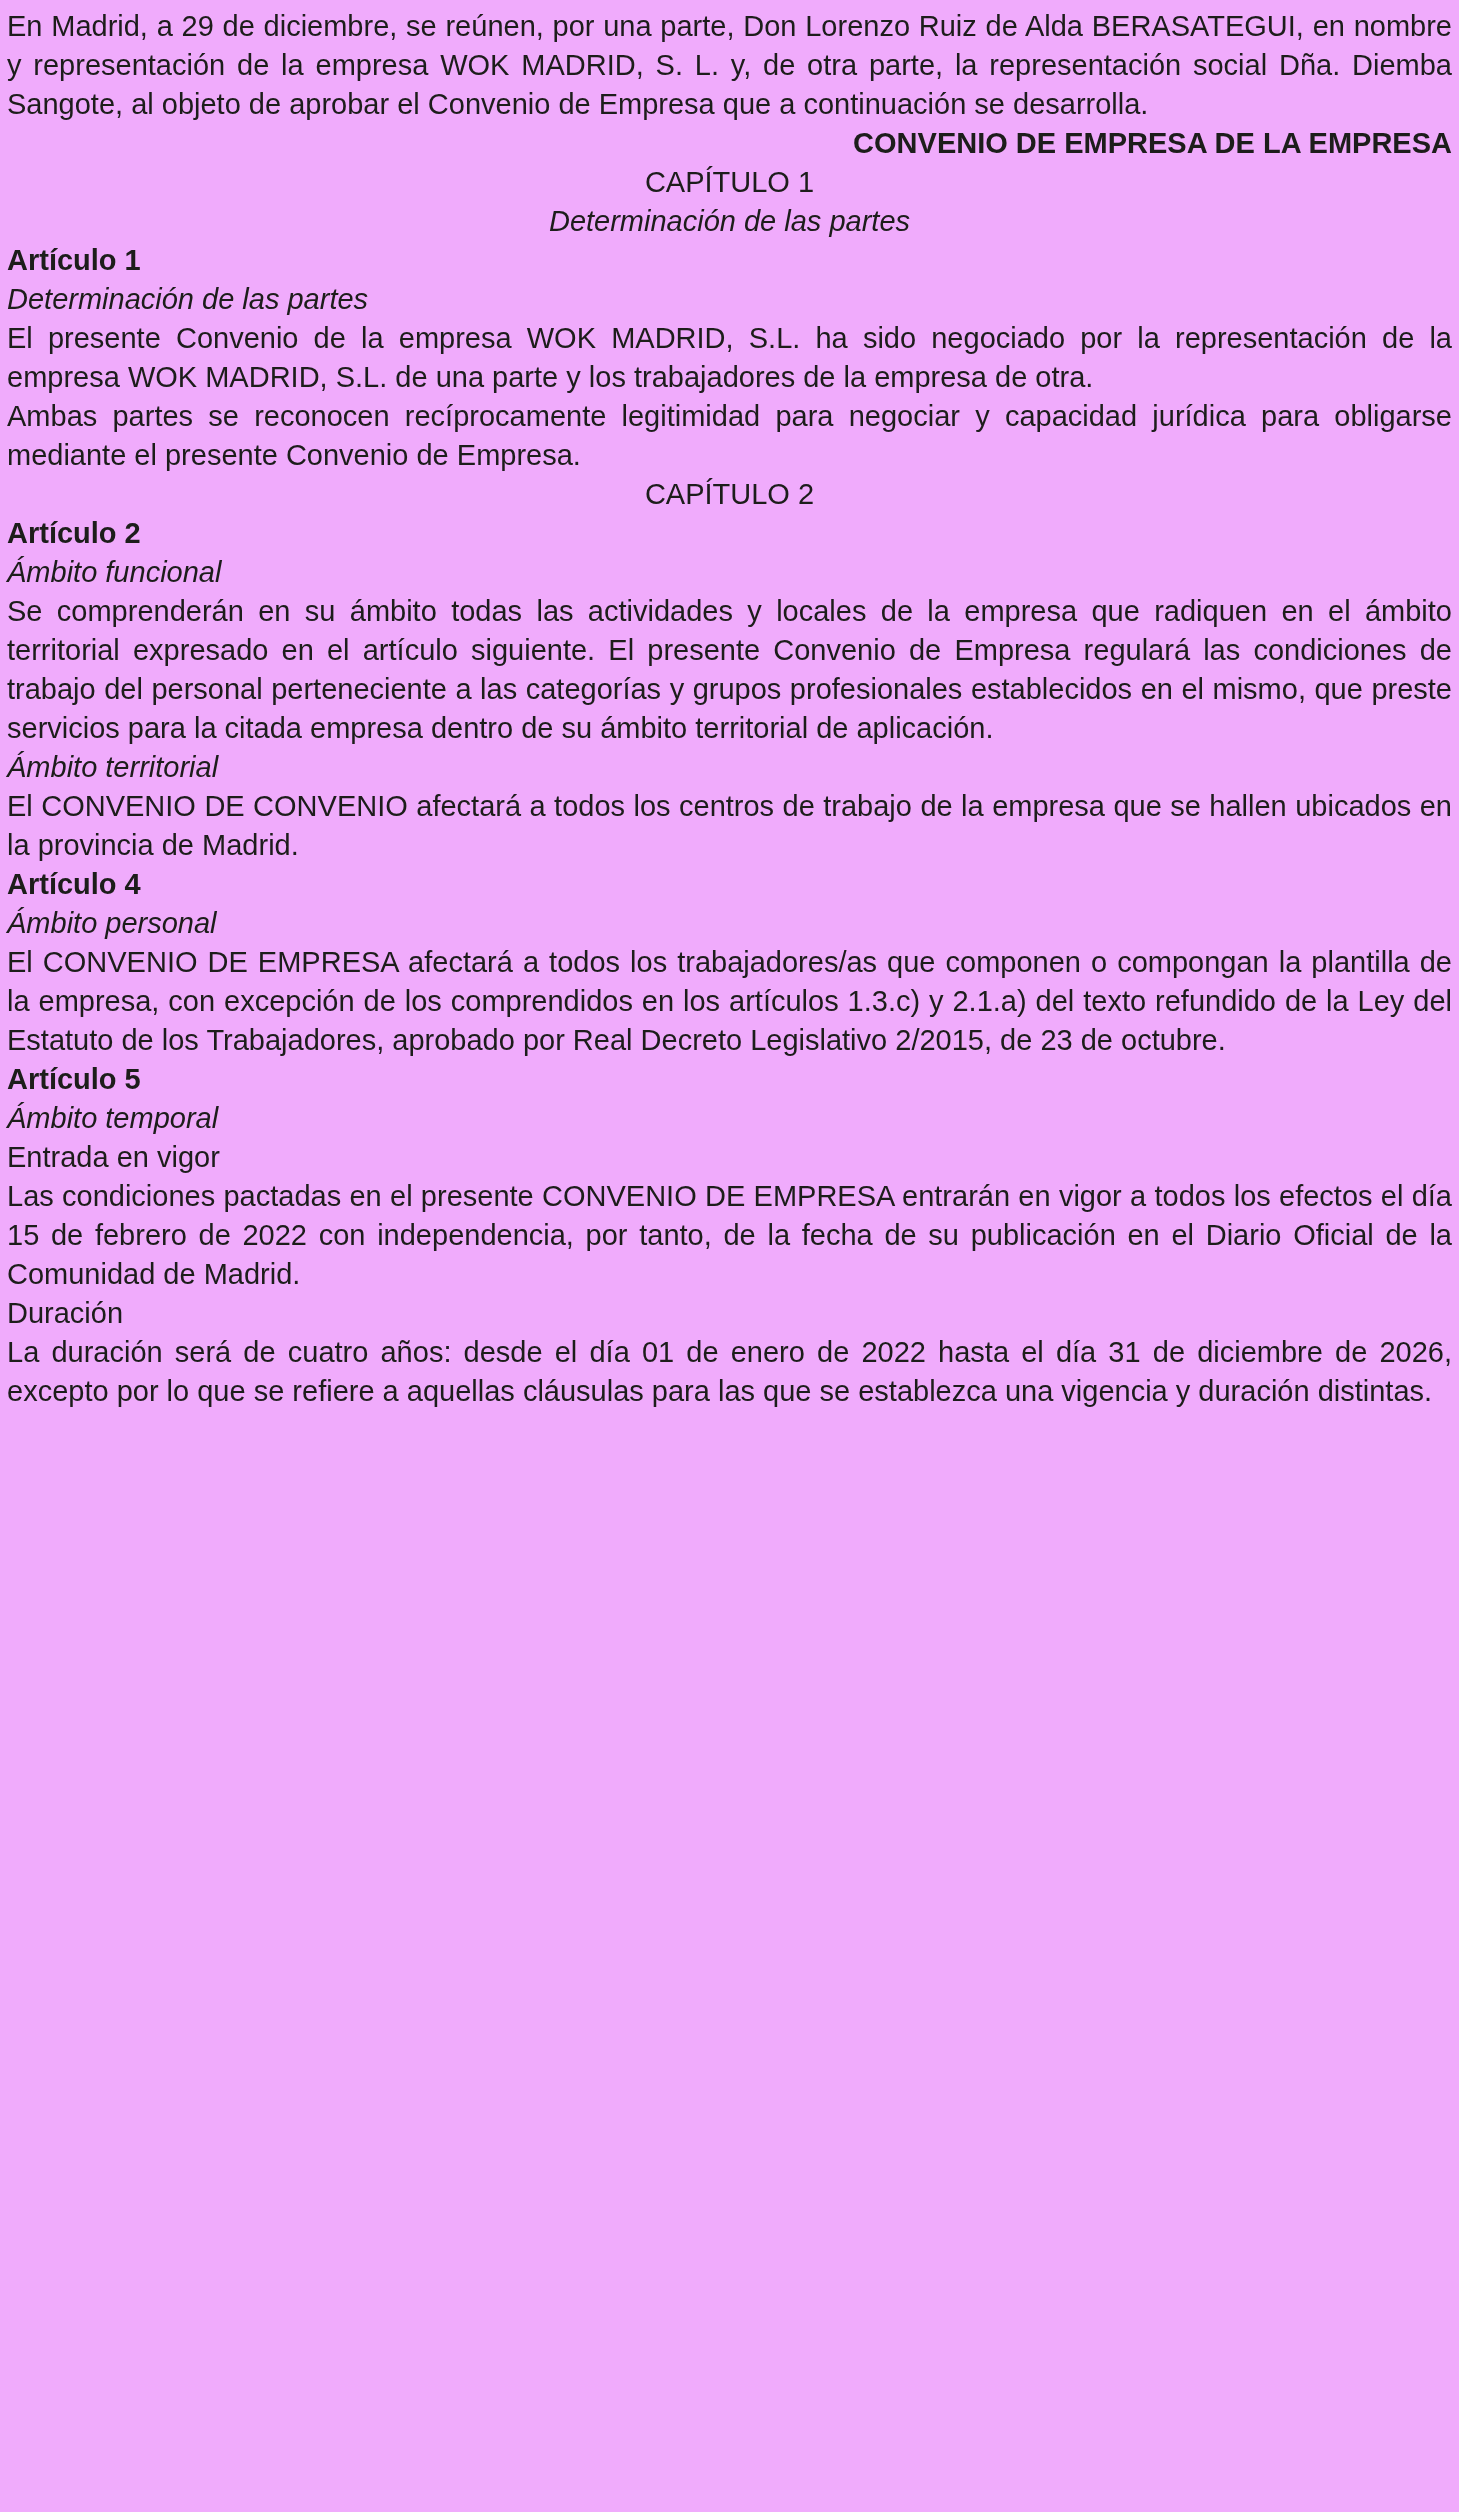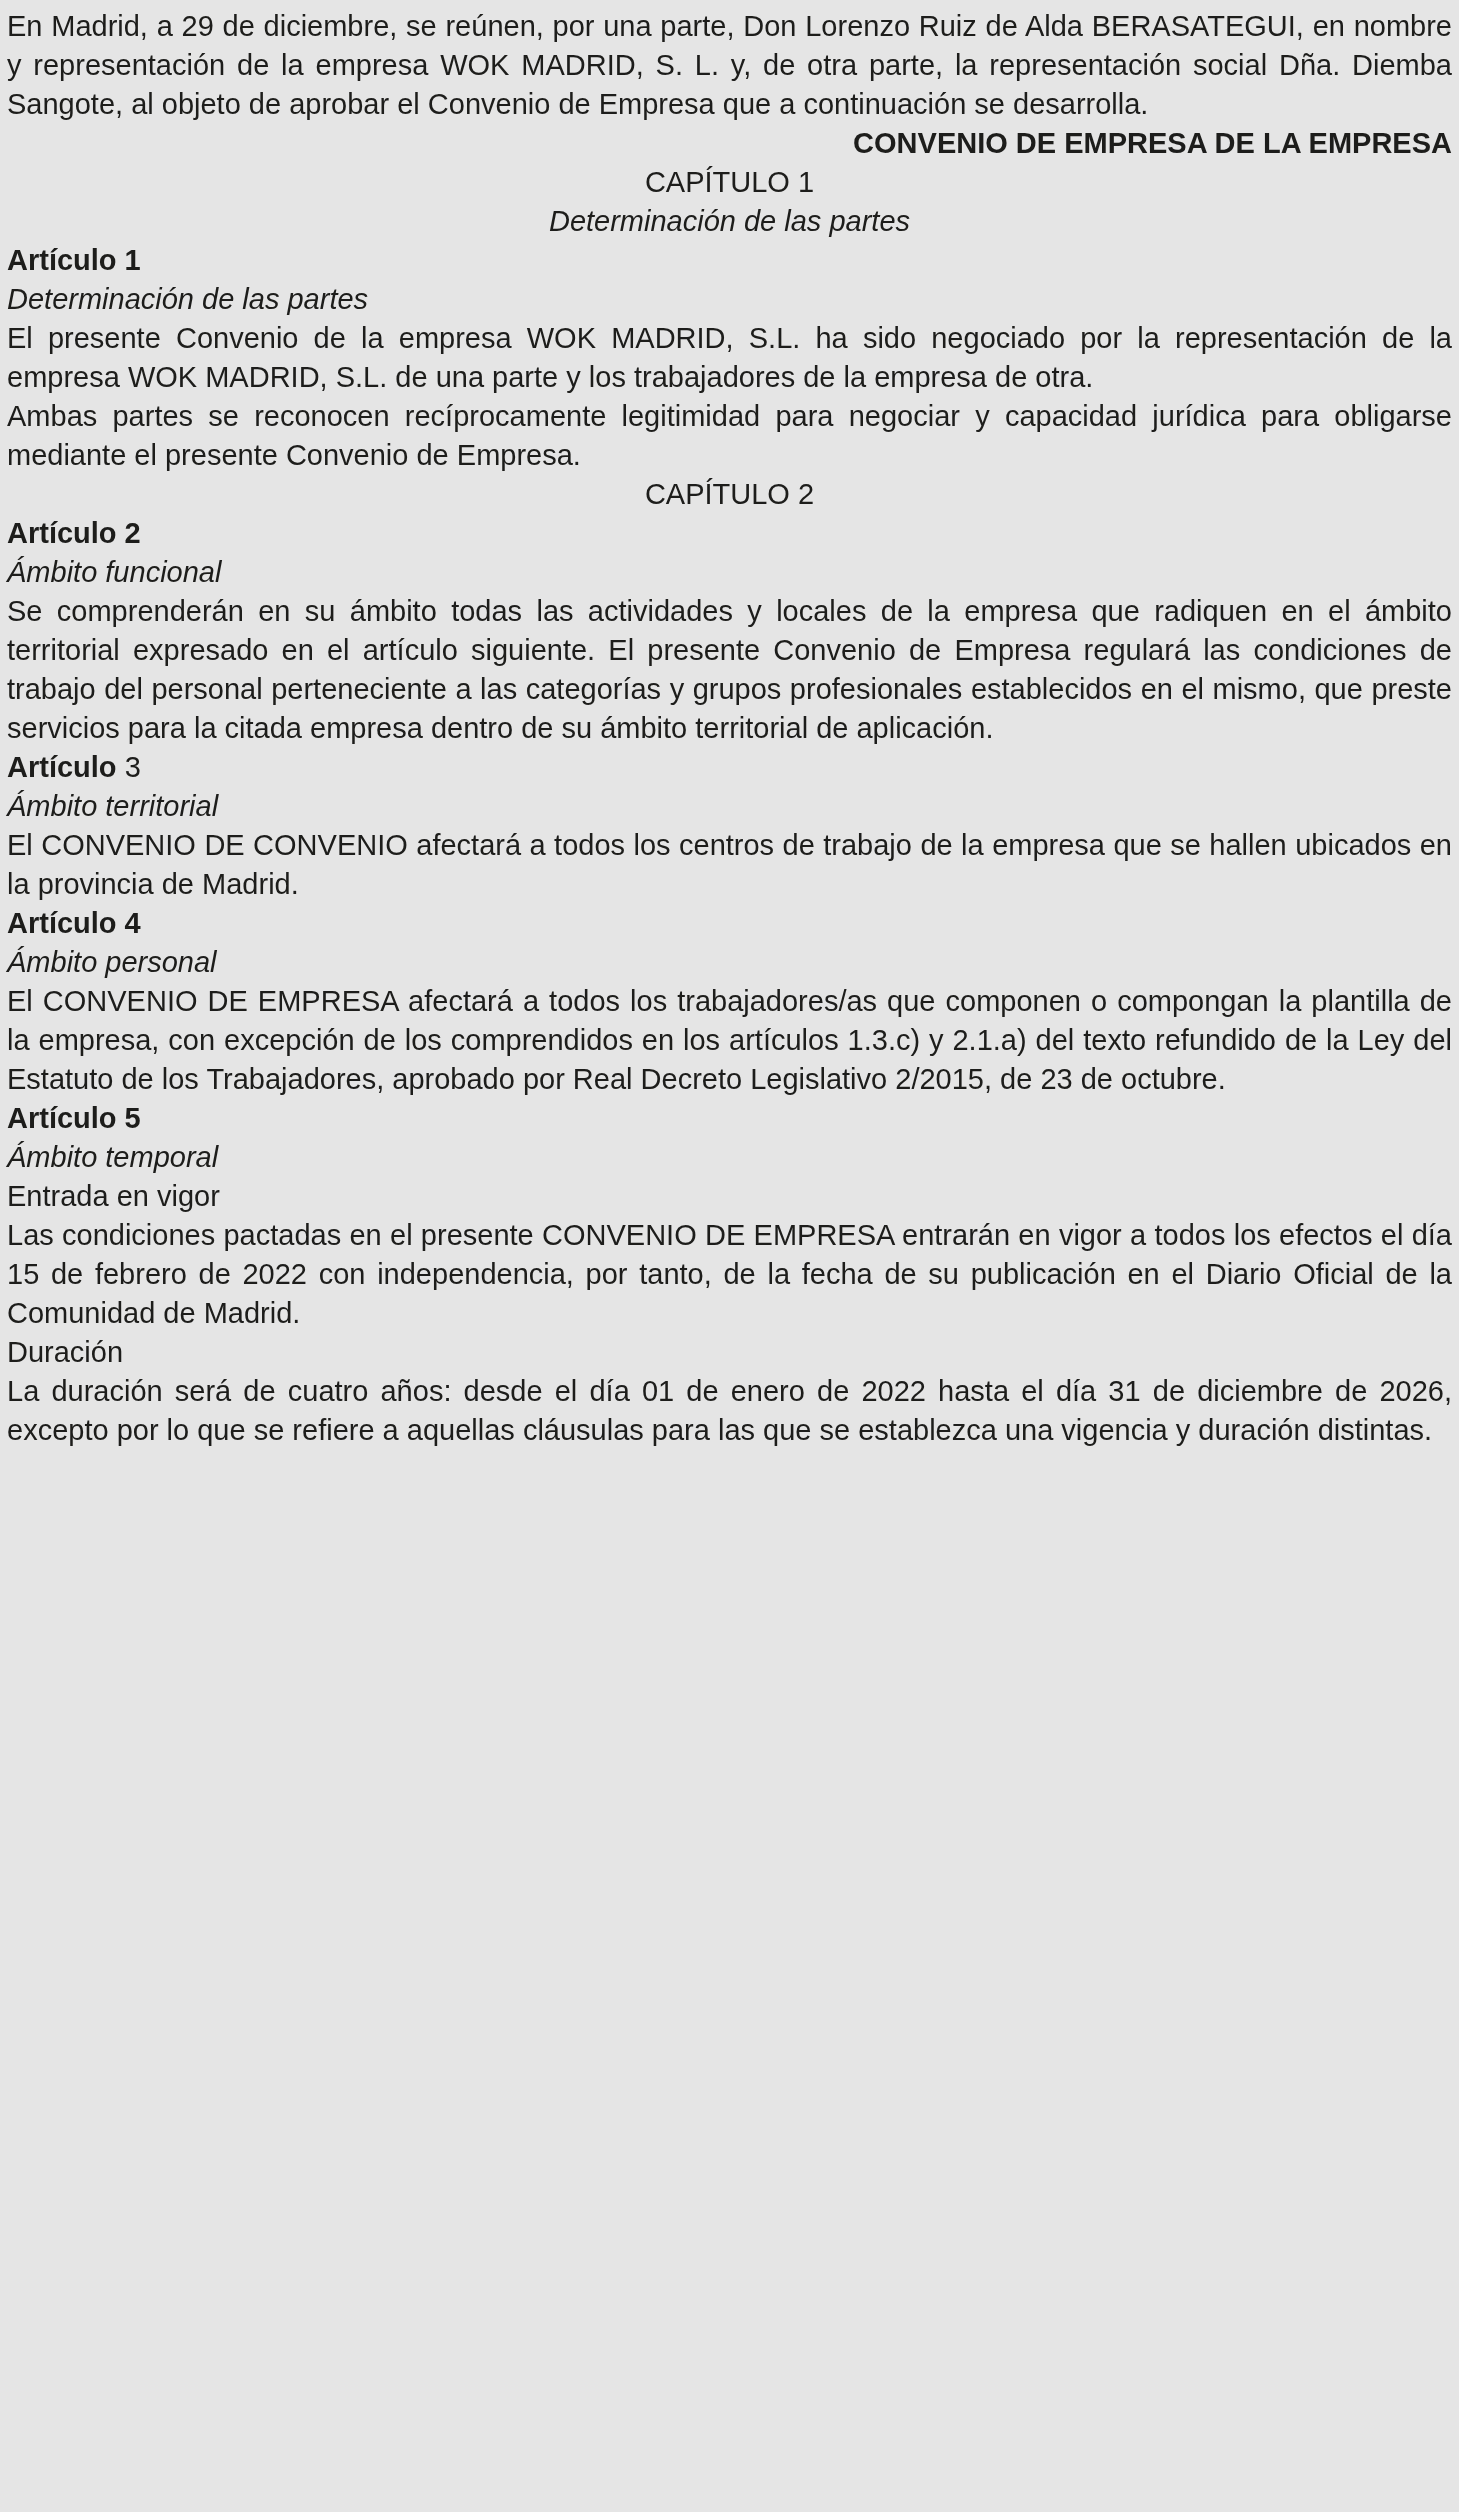--- a/index.html
+++ b/index.html
@@ -5,21 +5,21 @@
   html, body { margin: 0; padding: 0; }
   body {
     background: #ffffff;
     font-family: "Liberation Sans", "DejaVu Sans", sans-serif;
   }
   .page {
     width: 1459px;
     min-height: 2512px;
     box-sizing: border-box;
     padding: 7px 7px 8.7px 7px;
-    background: #e5e5e5;
+    background: #f0abfc;
     color: #1d1d1b;
     font-size: 29px;
     line-height: 39px;
   }
   .page p { margin: 0; }
   .para { text-align: justify; }
   .title {
     font-weight: 700;
     text-align: right;
   }
@@ -72,21 +72,20 @@
   <p class="art-sub" data-name="article-1-subtitle">Determinación de las partes</p>
   <p class="para" data-name="article-1-paragraph-1">El presente Convenio de la empresa WOK MADRID, S.L. ha sido negociado por la representación de la empresa WOK MADRID, S.L. de una parte y los trabajadores de la empresa de otra.</p>
   <p class="para" data-name="article-1-paragraph-2">Ambas partes se reconocen recíprocamente legitimidad para negociar y capacidad jurídica para obligarse mediante el presente Convenio de Empresa.</p>
 
   <p class="chapter" data-name="chapter-2-heading">CAPÍTULO 2</p>
 
   <p class="art" data-name="article-2-label">Artículo 2</p>
   <p class="art-sub" data-name="article-2-subtitle">Ámbito funcional</p>
   <p class="para" data-name="article-2-paragraph-1">Se comprenderán en su ámbito todas las actividades y locales de la empresa que radiquen en el ámbito territorial expresado en el artículo siguiente. El presente Convenio de Empresa regulará las condiciones de trabajo del personal perteneciente a las categorías y grupos profesionales establecidos en el mismo, que preste servicios para la citada empresa dentro de su ámbito territorial de aplicación.</p>
 
-  <p class="art" data-name="article-3-label"><span data-name="article-3-label-word">Artículo</span> <span class="num" data-name="article-3-label-number">3</span></p>
   <p class="art-sub" data-name="article-3-subtitle">Ámbito territorial</p>
   <p class="para" data-name="article-3-paragraph-1">El CONVENIO DE CONVENIO afectará a todos los centros de trabajo de la empresa que se hallen ubicados en la provincia de Madrid.</p>
 
   <p class="art" data-name="article-4-label">Artículo 4</p>
   <p class="art-sub" data-name="article-4-subtitle">Ámbito personal</p>
   <p class="para" data-name="article-4-paragraph-1">El CONVENIO DE EMPRESA afectará a todos los trabajadores/as que componen o compongan la plantilla de la empresa, con excepción de los comprendidos en los artículos 1.3.c) y 2.1.a) del texto refundido de la Ley del Estatuto de los Trabajadores, aprobado por Real Decreto Legislativo 2/2015, de 23 de octubre.</p>
 
   <p class="art" data-name="article-5-label">Artículo 5</p>
   <p class="art-sub" data-name="article-5-subtitle">Ámbito temporal</p>
   <p class="plain-head" data-name="entry-heading">Entrada en vigor</p>

